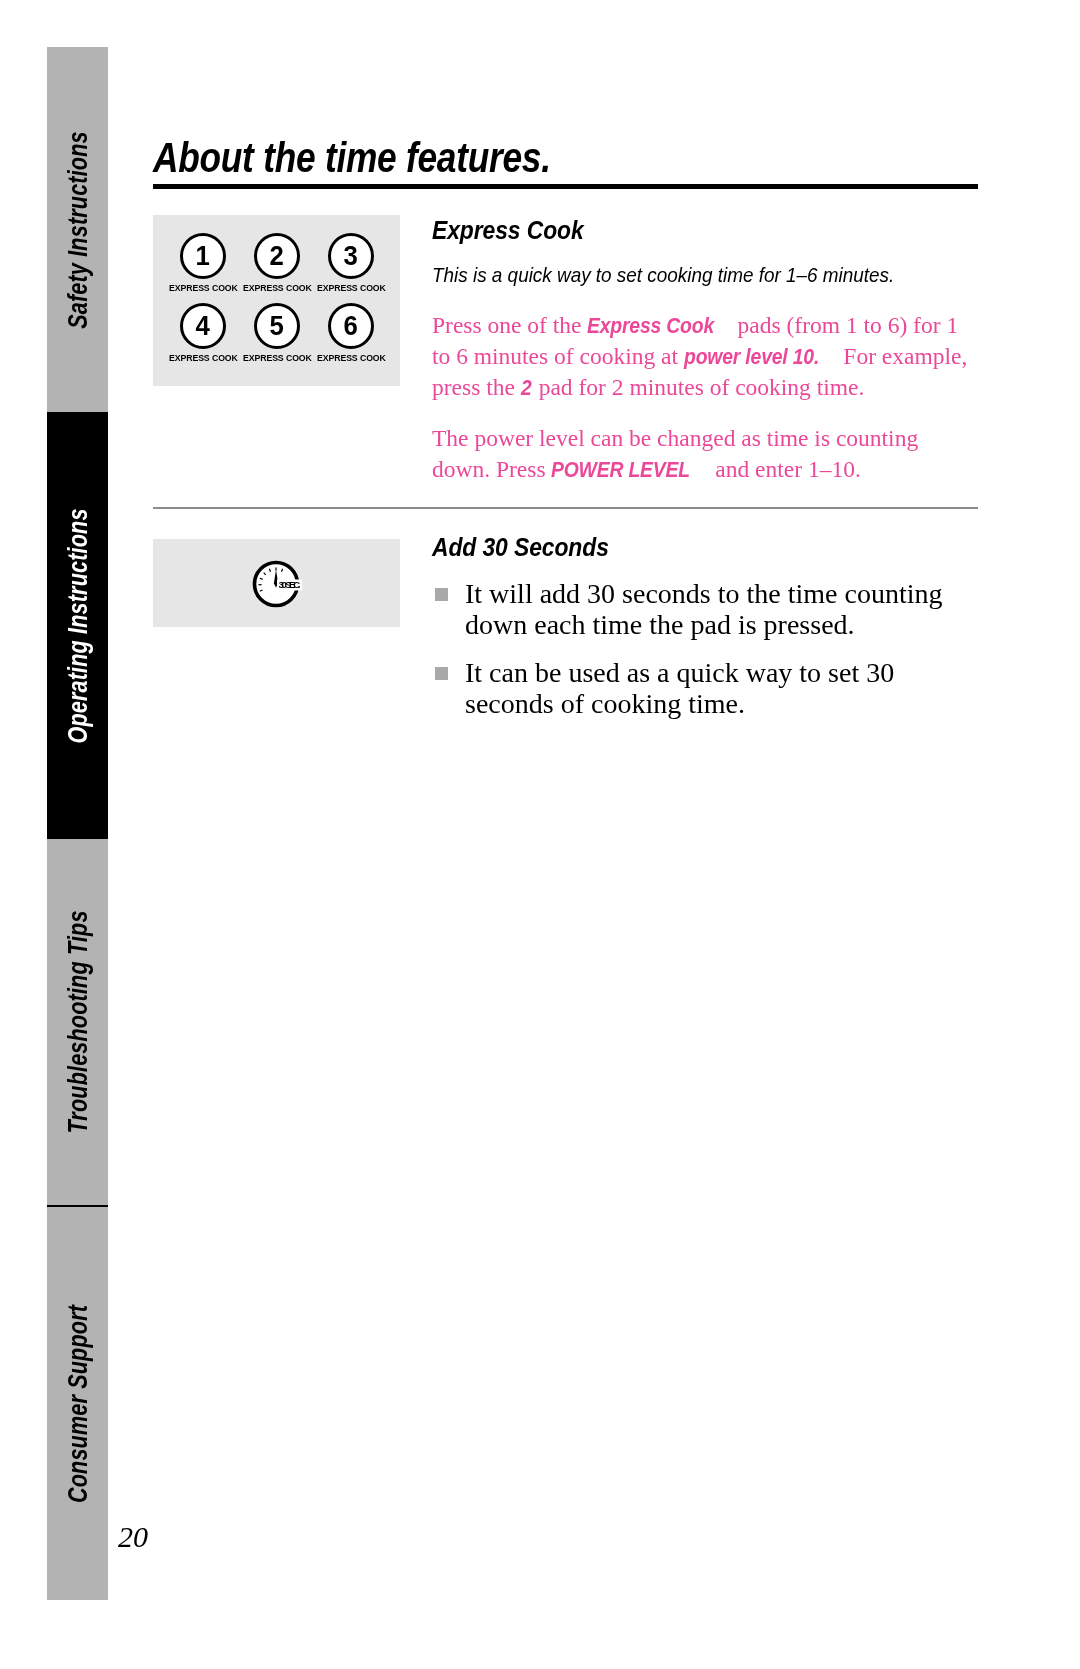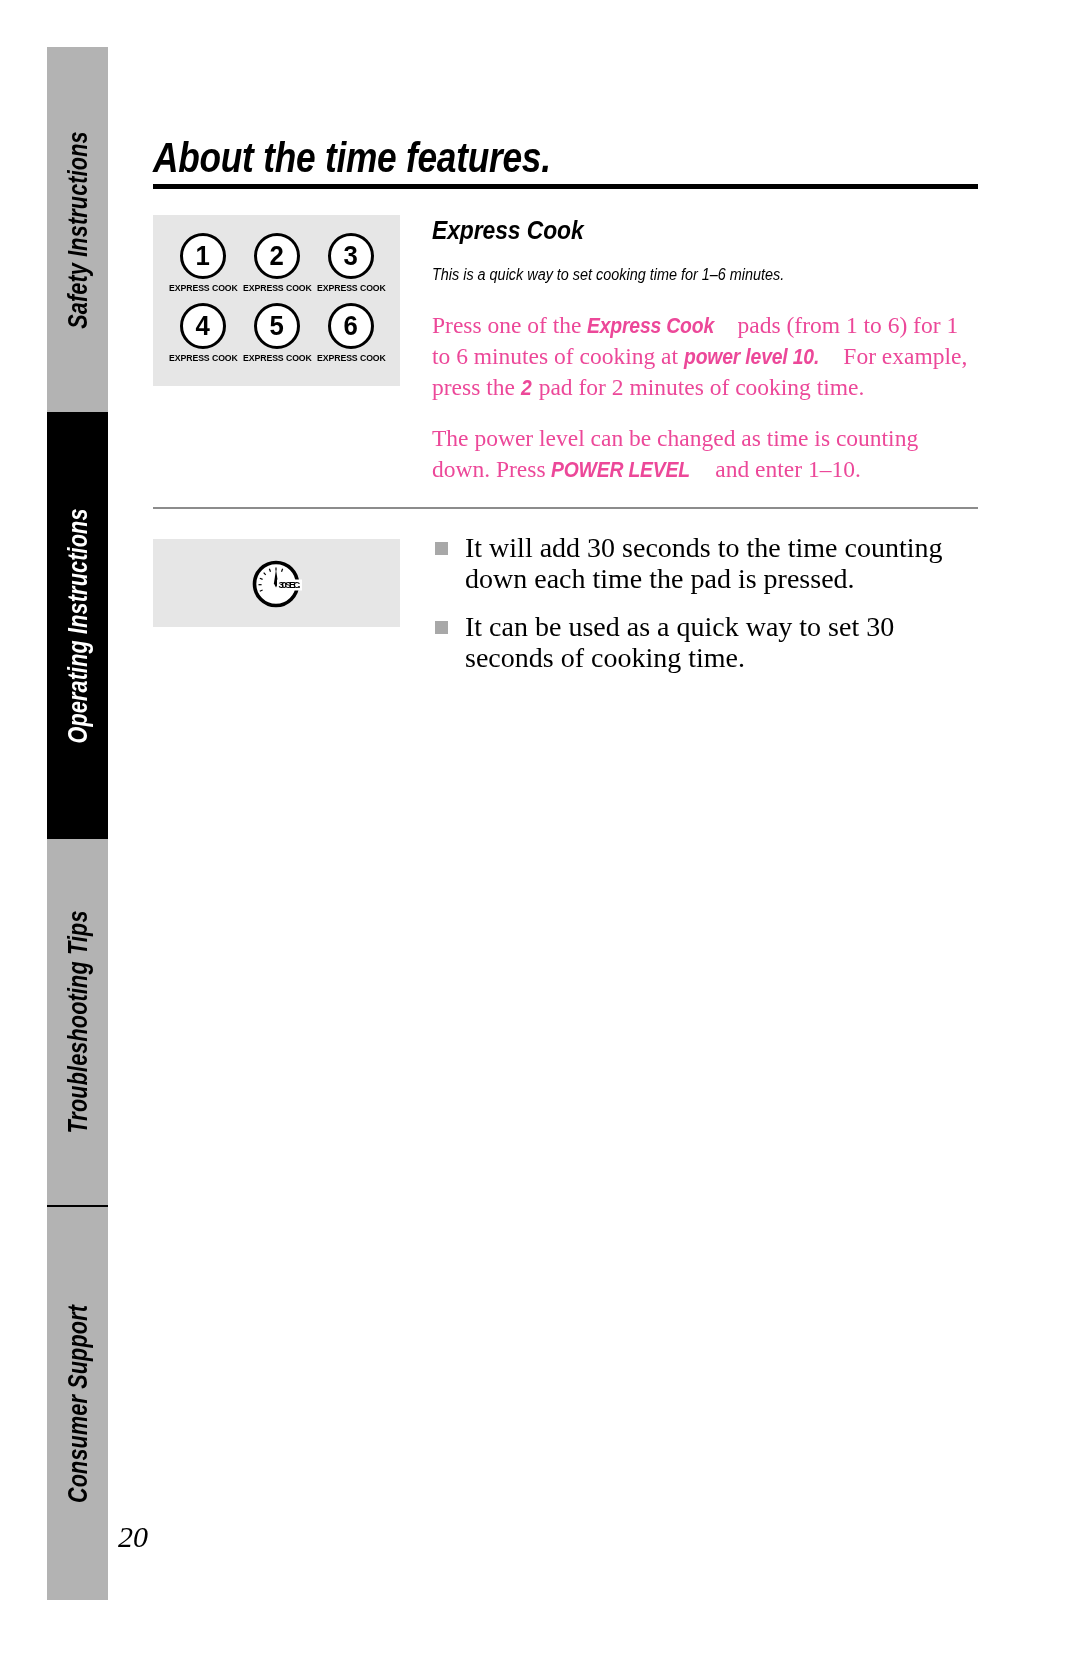--- a/index.html
+++ b/index.html
@@ -140,21 +140,21 @@
   }
   .sec-heading span {
     display: inline-block;
     transform: scaleX(0.88);
     transform-origin: left center;
   }
 
   .sec-subtitle {
     font-family: "Liberation Sans", sans-serif;
     font-style: italic;
-    font-size: 16px;
+    font-size: 21px;
     line-height: 27px;
     color: #000000;
     margin: 0 0 22px 0;
   }
   .sec-subtitle span {
     display: inline-block;
     transform: scaleX(0.90);
     transform-origin: left center;
   }
 
@@ -406,20 +406,21 @@
 
             <polygon points="28,10.5 30.1,24.5 28,28.5 25.9,24.5" fill="#000000"></polygon>
 
             <rect x="29" y="20.5" width="25" height="11" fill="#ffffff"></rect>
             <text x="30.5" y="29.3" font-family="Liberation Sans, sans-serif" font-size="9.6" font-weight="bold" fill="#000000" textLength="22">30 SEC.</text>
           </svg>
         </div>
       </div>
 
       <div class="section-body" style="top:524px;">
+        <div class="sec-heading"><span>Add 30 Seconds</span></div>
 
         <ul class="bullets">
           <li>
             <span class="sq"></span>
             <span>It will add 30 seconds to the time counting down each time the pad is pressed.</span>
           </li>
           <li>
             <span class="sq"></span>
             <span>It can be used as a quick way to set 30 seconds of cooking time.</span>
           </li>

